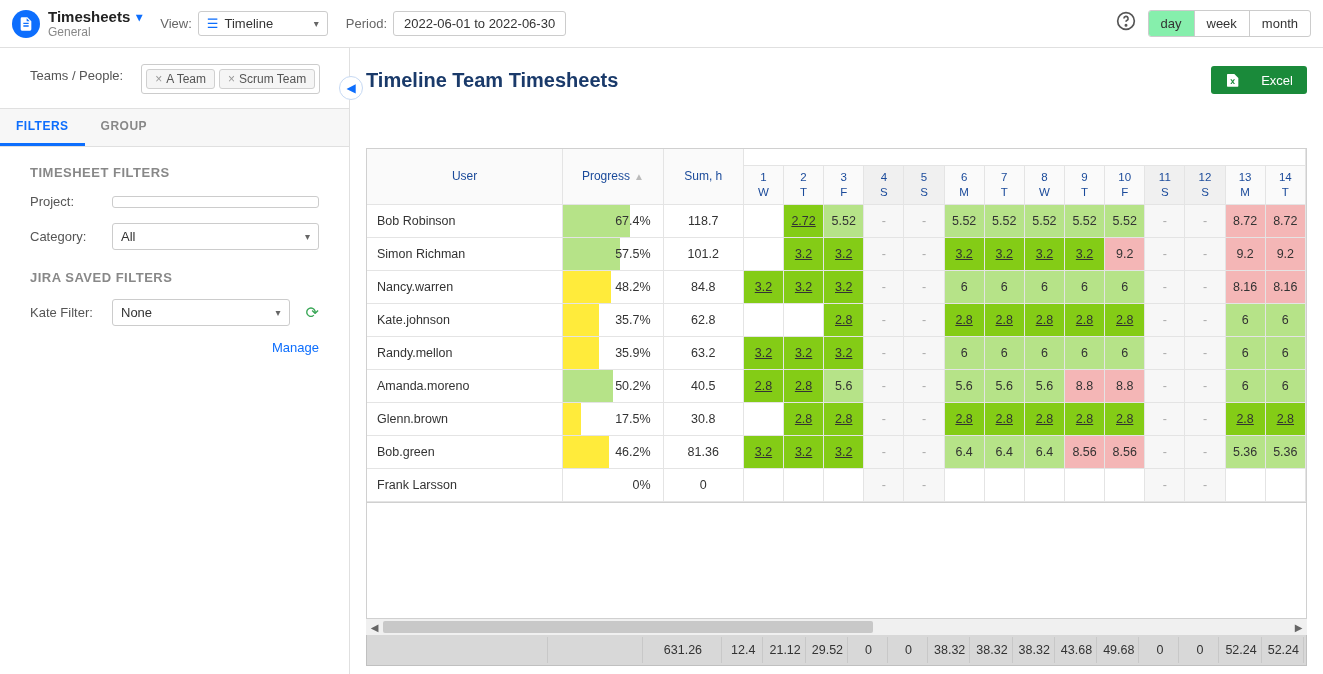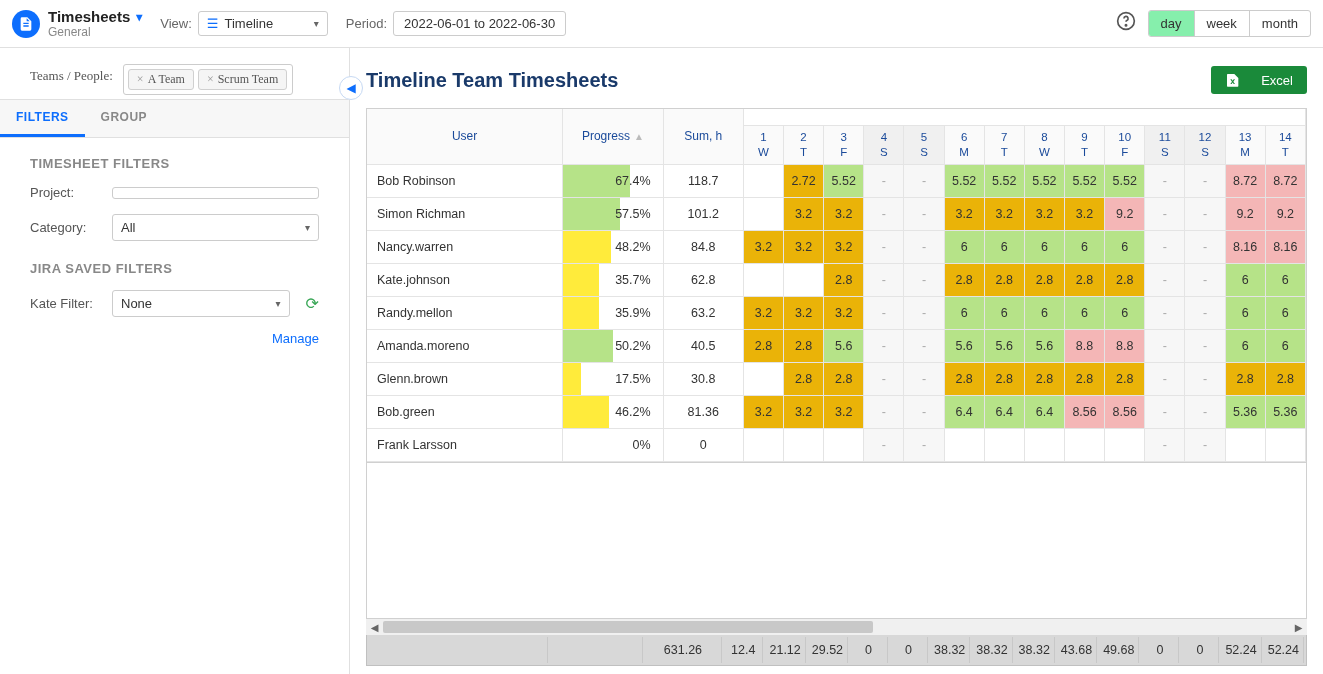--- a/index.html
+++ b/index.html
@@ -22,21 +22,21 @@
 .spacer { flex: 1; }
 .help-icon { margin-right: 12px; color: #555; font-size: 18px; }
 .range-toggle { display: flex; border: 1px solid #ccc; border-radius: 3px; overflow: hidden; }
 .range-toggle div { padding: 5px 12px; border-right: 1px solid #ccc; cursor: pointer; }
 .range-toggle div:last-child { border-right: none; }
 .range-toggle .active { background: #86efac; }
 
 
 .layout { display: flex; height: calc(100% - 48px); }
 .sidebar { width: 350px; border-right: 1px solid #e0e0e0; display: flex; flex-direction: column; }
-.teams-row { display: flex; align-items: flex-start; padding: 16px 12px 4px 30px; border-bottom: 1px solid #e0e0e0; gap: 10px; font-family: Liberation Serif, serif; }
+.teams-row { display: flex; align-items: flex-start; padding: 16px 12px 14px 30px; border-bottom: 1px solid #e0e0e0; gap: 18px; }
 .teams-row .label { color: #555; padding-top: 4px; white-space: nowrap; }
 .chips { border: 1px solid #ccc; border-radius: 3px; padding: 4px; display: flex; flex-wrap: wrap; gap: 4px; min-width: 170px; }
 .chip { border: 1px solid #d0d0d0; background: #f5f5f5; padding: 2px 8px; border-radius: 3px; font-size: 12px; color: #555; }
 .chip .x { color: #999; margin-right: 4px; }
 
 .tabs { display: flex; border-bottom: 1px solid #e0e0e0; background: #f7f7f7; }
 .tab { padding: 10px 16px; font-size: 12px; font-weight: 600; color: #888; letter-spacing: 0.5px; }
 .tab.active { color: #0d6efd; border-bottom: 3px solid #0d6efd; }
 
 .filters-panel { padding: 18px 30px; }
@@ -53,38 +53,38 @@
 .collapse-btn { position: absolute; right: -14px; top: 28px; width: 24px; height: 24px; border: 1px solid #c6d9f3; background: #fff; border-radius: 50%; display: flex; align-items: center; justify-content: center; color: #0d6efd; font-size: 12px; }
 
 
 .main { flex: 1; display: flex; flex-direction: column; padding: 0; overflow: hidden; }
 .main-header { display: flex; align-items: center; justify-content: space-between; padding: 18px 16px 14px 16px; }
 .main-header h2 { font-size: 20px; font-weight: 600; color: #1a3a6a; }
 .excel-btn { background: #1a8a3a; color: #fff; padding: 6px 14px; border-radius: 3px; display: flex; align-items: center; gap: 20px; font-size: 13px; }
 .excel-btn .xicon { display: inline-flex; }
 
 
-.table-wrap { flex: 1; padding: 0 16px 8px 16px; display: flex; flex-direction: column; overflow: hidden; }
+.table-wrap { flex: 1; padding: 0 16px 8px 16px; display: flex; flex-direction: column; overflow: hidden; margin-top: 40px; }
 .grid { border: 1px solid #d0d0d0; font-size: 12.5px; }
 .grid table { border-collapse: collapse; width: 100%; table-layout: fixed; }
 .grid th, .grid td { border-right: 1px solid #e4e4e4; border-bottom: 1px solid #e4e4e4; text-align: center; }
 .grid thead th { background: #fafafa; color: #1a4a9a; font-weight: 500; font-size: 12px; }
 .grid .user-col { width: 195px; text-align: left; padding-left: 10px; }
 .grid .progress-col { width: 100px; }
 .grid .sum-col { width: 80px; }
 .grid .day-col { width: 40px; }
 .grid thead .row1 th { padding: 8px 4px; }
 .grid thead .row2 th { padding: 4px; font-size: 11.5px; line-height: 1.3; }
 .grid thead .row2 th.weekend { background: #f0f0f0; }
 .grid tbody td { padding: 5px 4px; height: 27px; }
 .grid tbody td.user-cell { text-align: left; padding-left: 10px; color: #333; }
 .grid tbody td.sum-cell { color: #333; }
 .grid tbody td.weekend { background: #f7f7f7; color: #aaa; }
 .grid tbody td.dash { color: #aaa; }
-.grid tbody td.c-yellow { background: #eab308; }
+.grid tbody td.c-yellow { background: #84cc16; text-decoration: underline; }
 .grid tbody td.c-green { background: #b6e388; }
 .grid tbody td.c-red { background: #f4b6b6; }
 .progress-cell { position: relative; padding: 4px !important; }
 .progress-bar { position: absolute; left: 0; top: 0; bottom: 0; background: #ffeb3b; }
 .progress-bar.green { background: #b6e388; }
 .progress-text { position: relative; z-index: 1; display: block; text-align: right; padding: 5px 8px; }
 .sort-icon { color: #bbb; font-size: 10px; margin-left: 4px; }
 .hscroll { height: 17px; background: #f0f0f0; border-top: 1px solid #d0d0d0; position: relative; display: flex; align-items: center; }
 .hscroll .arrow { width: 17px; text-align: center; color: #666; font-size: 10px; }
 .hscroll .thumb { position: absolute; left: 17px; top: 2px; bottom: 2px; width: 490px; background: #c8c8c8; border-radius: 2px; }

